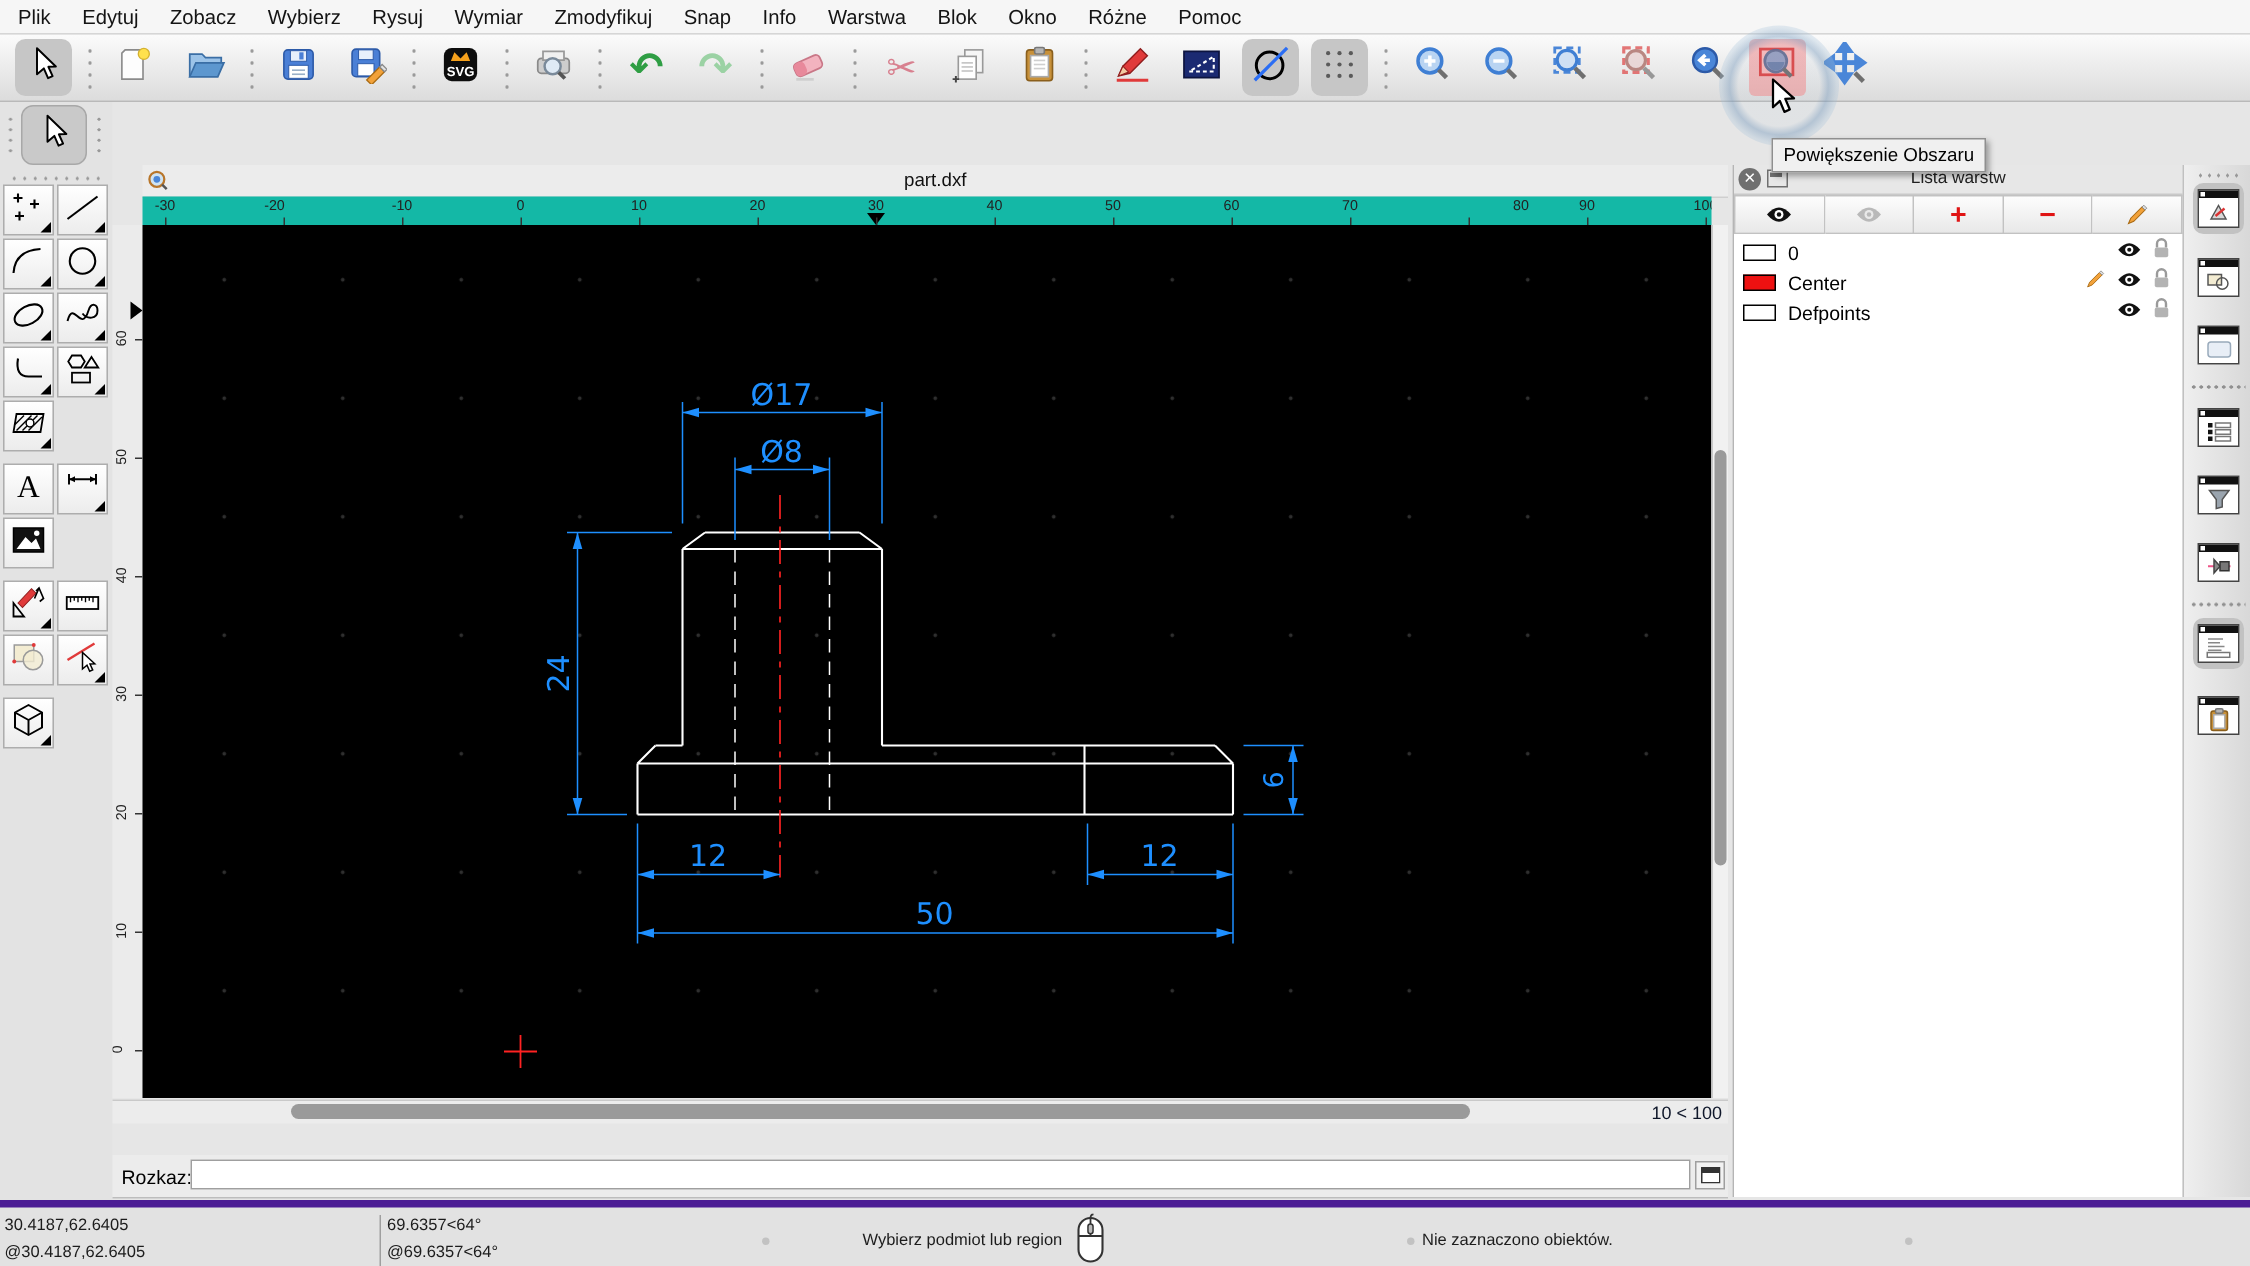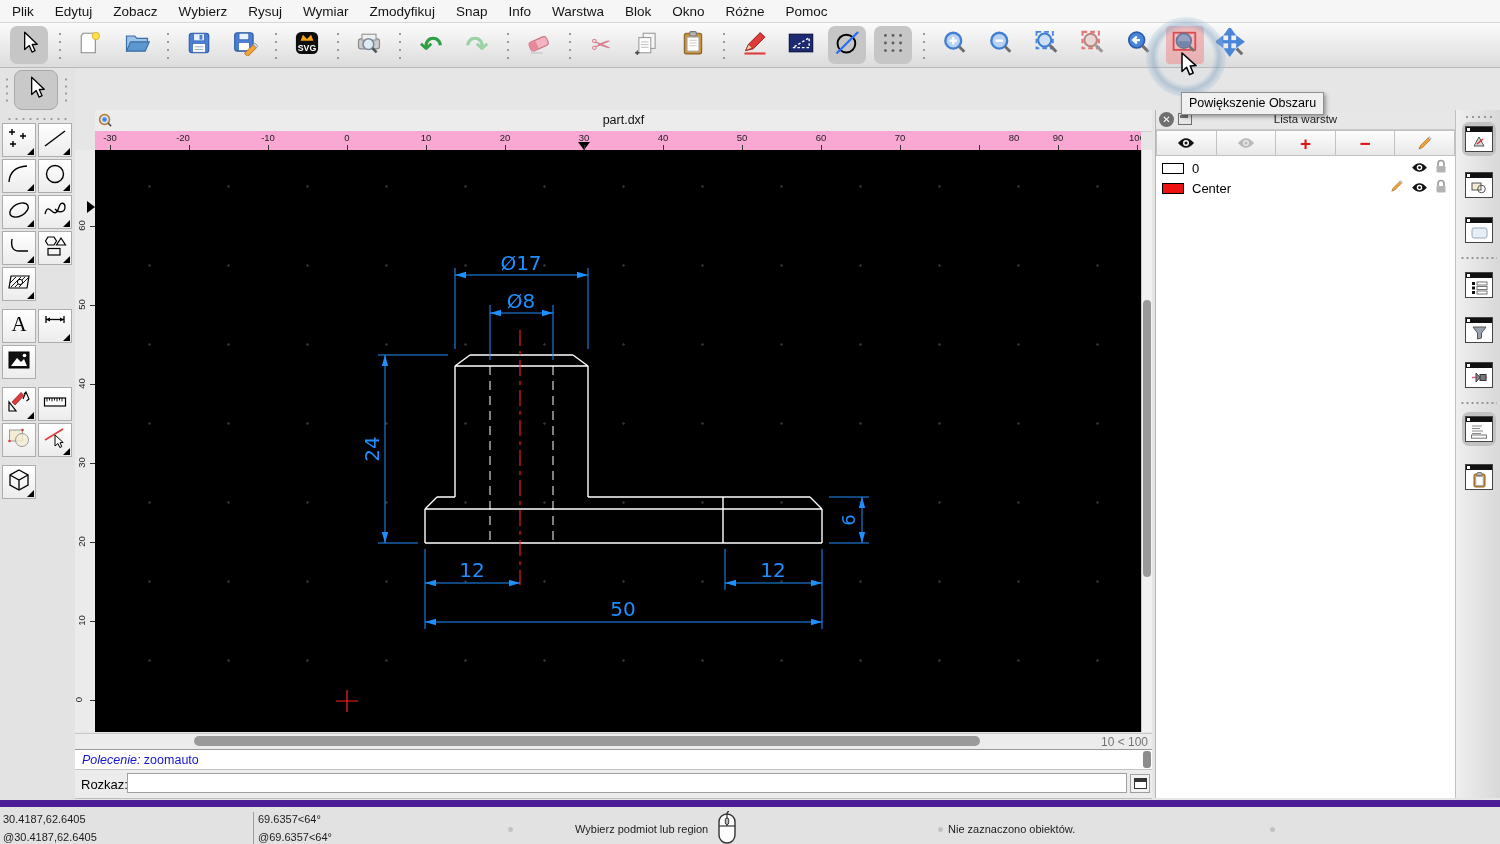--- a/index.html
+++ b/index.html
@@ -24,37 +24,37 @@
   #sel2-row{position:absolute;left:0;top:0;width:75px;height:44px;}
   .vdots{position:absolute;top:8px;width:4px;height:28px;background-image:radial-gradient(circle,#999 1px,transparent 1.2px);background-size:4px 7px;}
   #sel2{position:absolute;left:14px;top:2px;width:42px;height:38px;background:#c9c9c9;border:1px solid #a8a8a8;border-radius:8px;display:flex;align-items:center;justify-content:center;}
   #palette-dots{position:absolute;left:6px;top:49px;width:62px;height:4px;background-image:radial-gradient(circle,#9a9a9a 1px,transparent 1.2px);background-size:7px 4px;}
   .pbtn{position:absolute;width:34px;height:34px;background:linear-gradient(#ffffff,#ececec);border:1px solid #adadad;
         display:flex;align-items:center;justify-content:center;box-sizing:border-box;}
   .pbtn.has-sub::after{content:"";position:absolute;right:1px;bottom:1px;border-style:solid;border-width:0 0 7px 7px;border-color:transparent transparent #000 transparent;}
   
   #titlebar{left:95px;top:110px;width:1057px;height:21px;background:#ececec;border-bottom:1px solid #cfcfcf;}
   #doc-title{position:absolute;left:0;top:3px;width:100%;text-align:center;font-size:12.5px;color:#111;}
-  #hruler{left:95px;top:131px;width:1046px;height:19px;background:#f9a8d4;overflow:hidden;}
+  #hruler{left:95px;top:131px;width:1046px;height:19px;background:#14b8a6;overflow:hidden;}
   #vruler{left:75px;top:150px;width:20px;height:582px;background:#ebebeb;overflow:hidden;}
   .rlabel{position:absolute;font-size:9.5px;color:#222;transform:translateX(-50%);top:1px;white-space:nowrap;}
   .rtick{position:absolute;width:1px;height:5px;background:#333;bottom:0;}
   .vrlabel{position:absolute;font-size:9.5px;color:#222;left:1px;transform:rotate(-90deg);transform-origin:center;white-space:nowrap;}
   .vrtick{position:absolute;height:1px;width:5px;background:#333;right:0;}
   #hmarker{position:absolute;left:483px;bottom:0;border-left:6px solid transparent;border-right:6px solid transparent;border-top:8px solid #000;}
   #vmarker{position:absolute;right:0;top:51px;border-top:6px solid transparent;border-bottom:6px solid transparent;border-left:8px solid #000;}
   #canvas{left:95px;top:150px;width:1046px;height:582px;background:#000;
           background-image:radial-gradient(circle,#2f2f2f 1.1px,transparent 1.5px);
           background-size:79px 79px;background-position:15px 76px;}
   #vscroll{left:1141px;top:150px;width:11px;height:582px;background:#f1f1f1;border-left:1px solid #c9c9c9;box-sizing:border-box;}
   #vscroll .thumb{position:absolute;left:1px;top:150px;width:8px;height:277px;background:#9a9a9a;border-radius:4px;}
   
   #hscroll{left:75px;top:733px;width:1077px;height:16px;background:#ececec;border-top:1px solid #c9c9c9;box-sizing:border-box;}
   #hscroll .thumb{position:absolute;left:119px;top:2px;width:786px;height:10px;background:#9a9a9a;border-radius:5px;}
-  #zoom-indicator{position:absolute;right:4px;top:1px;font-size:12px;color:#737373;}
+  #zoom-indicator{position:absolute;right:4px;top:1px;font-size:12px;color:#0f172a;}
   #cmd-history{left:75px;top:749px;width:1077px;height:21px;background:#fff;border-top:1px solid #9a9a9a;border-bottom:1px solid #c4c4c4;box-sizing:border-box;}
   #cmd-history .txt{position:absolute;left:7px;top:3px;font-size:12.5px;color:#1414d2;}
   #cmd-history .lbl{font-style:italic;}
   #cmd-hist-scroll{position:absolute;right:1px;top:1px;width:8px;height:17px;background:#8d8d8d;border-radius:3px;}
   #cmd-row{left:75px;top:770px;width:1077px;height:29px;background:#ececec;border-bottom:1px solid #bdbdbd;box-sizing:border-box;}
   #cmd-label{position:absolute;left:6px;top:7px;font-size:13px;color:#000;}
   #cmd-input{position:absolute;left:52px;top:3px;width:1000px;height:20px;border:1px solid #9f9f9f;background:#fff;font-size:13px;padding:0 4px;box-sizing:border-box;font-family:"Liberation Sans",sans-serif;}
   #cmd-popout{position:absolute;right:2px;top:4px;width:20px;height:19px;background:#f2f2f2;border:1px solid #9f9f9f;display:flex;align-items:center;justify-content:center;box-sizing:border-box;}
   
   #layer-panel{left:1155px;top:110px;width:300px;height:688px;background:#fff;border-left:1px solid #b5b5b5;box-sizing:border-box;}
@@ -76,21 +76,21 @@
   #dock{left:1455px;top:110px;width:45px;height:688px;background:linear-gradient(90deg,#efefef,#d8d8d8);border-left:1px solid #c0c0c0;box-sizing:border-box;}
   #dock-dots{position:absolute;left:8px;top:5px;width:30px;height:4px;background-image:radial-gradient(circle,#999 1px,transparent 1.2px);background-size:6px 4px;}
   .dock-item{position:absolute;left:6px;width:34px;height:34px;display:flex;align-items:center;justify-content:center;}
   .dock-item.active{background:#c2c2c2;border-radius:7px;}
   .dock-win{width:28px;height:26px;background:#fff;border:1px solid #444;position:relative;box-sizing:border-box;}
   .dock-win::before{content:"";position:absolute;left:0;top:0;width:100%;height:5px;background:#111;}
   .dock-win::after{content:"";position:absolute;left:1px;top:1px;width:3px;height:3px;background:#fff;}
   .dock-glyph{position:absolute;left:0;top:5px;width:100%;height:19px;display:flex;align-items:center;justify-content:center;}
   .dock-sep{position:absolute;left:4px;width:37px;height:4px;background-image:radial-gradient(circle,#909090 1px,transparent 1.2px);background-size:5px 4px;}
   
-  #statusbar{left:0;top:800px;width:1500px;height:44px;background:#e2e2e2;border-top:7px solid #4c1d95;box-sizing:border-box;font-size:11px;color:#1c1c1c;}
+  #statusbar{left:0;top:800px;width:1500px;height:44px;background:#e2e2e2;border-top:5px solid #4c1d95;box-sizing:border-box;font-size:11px;color:#1c1c1c;}
   .sb-divider{position:absolute;left:253px;top:5px;width:1px;height:34px;background:#9f9f9f;}
   .sb-dot{position:absolute;width:5px;height:5px;border-radius:50%;background:#c2c2c2;}
   
   #tooltip{left:1181px;top:92px;height:21px;background:#f0f0f0;border:1px solid #8f8f8f;box-shadow:2px 2px 4px rgba(0,0,0,.35);
            font-size:12.5px;color:#000;line-height:21px;padding:0 7px;white-space:nowrap;}
   #halo{left:1146px;top:17px;width:80px;height:80px;border-radius:50%;pointer-events:none;
         background:radial-gradient(circle,rgba(160,190,215,.08) 48%,rgba(120,155,190,.45) 58%,rgba(160,190,215,.30) 68%,rgba(190,210,230,.12) 82%,rgba(190,210,230,0) 95%);}
   #cursor{left:1176px;top:52px;pointer-events:none;}
 </style>
 </head>
@@ -565,24 +565,20 @@
 
   <div id="vscroll" class="abs">
       <div class="thumb"></div>
     </div>
 
   <div id="hscroll" class="abs">
     <div class="thumb"></div>
     <div id="zoom-indicator">10 &lt; 100</div>
   </div>
 
-  <div id="cmd-history" class="abs">
-    <div class="txt"><span class="lbl">Polecenie:</span> <span>zoomauto</span></div>
-    <div id="cmd-hist-scroll"></div>
-  </div>
 
   <div id="cmd-row" class="abs">
     <div id="cmd-label">Rozkaz:</div>
     <input id="cmd-input" type="text" value="" style="">
     <div id="cmd-popout">
         <svg width="13" height="11" viewBox="0 0 13 11">
           <rect x="0.5" y="0.5" width="12" height="10" fill="#fff" stroke="#333"></rect>
           <rect x="0.5" y="0.5" width="12" height="3.5" fill="#333"></rect>
         </svg>
       </div>
@@ -650,20 +646,35 @@
                 <path d="M1 6 Q9 -3.5 17 6 Q9 15.5 1 6 Z" fill="#111"></path>
                 <circle cx="9" cy="6" r="3" fill="#fff"></circle>
                 <circle cx="9" cy="6" r="1.5" fill="#111"></circle>
               </svg></span>
             <span><svg width="12" height="15" viewBox="0 0 12 15">
                 <path d="M3 7 V4.5 a3 3 0 0 1 6 0 V7" fill="none" stroke="#9a9a9a" stroke-width="1.6"></path>
                 <rect x="1.5" y="7" width="9" height="6.5" rx="1.3" fill="#b3b3b3"></rect>
               </svg></span>
           </span>
         </div>
+        <div class="lrow">
+          <div class="lswatch" style="background: rgb(255, 255, 255);"></div>
+          <span class="lname">Defpoints</span>
+          <span class="licons">
+            <span><svg width="17" height="11" viewBox="0 0 18 12">
+                <path d="M1 6 Q9 -3.5 17 6 Q9 15.5 1 6 Z" fill="#111"></path>
+                <circle cx="9" cy="6" r="3" fill="#fff"></circle>
+                <circle cx="9" cy="6" r="1.5" fill="#111"></circle>
+              </svg></span>
+            <span><svg width="12" height="15" viewBox="0 0 12 15">
+                <path d="M3 7 V4.5 a3 3 0 0 1 6 0 V7" fill="none" stroke="#9a9a9a" stroke-width="1.6"></path>
+                <rect x="1.5" y="7" width="9" height="6.5" rx="1.3" fill="#b3b3b3"></rect>
+              </svg></span>
+          </span>
+        </div>
       </div>
   </div>
 
   <div id="dock" class="abs">
     <div id="dock-dots"></div>
     <div class="dock-item active" style="top:12px;">
         <div class="dock-win">
           <div class="dock-glyph">
             <svg width="16" height="14" viewBox="0 0 16 14">
               <path d="M3 11 L8 2 L13 11 Z" fill="#d8d8d8" stroke="#555"></path>

